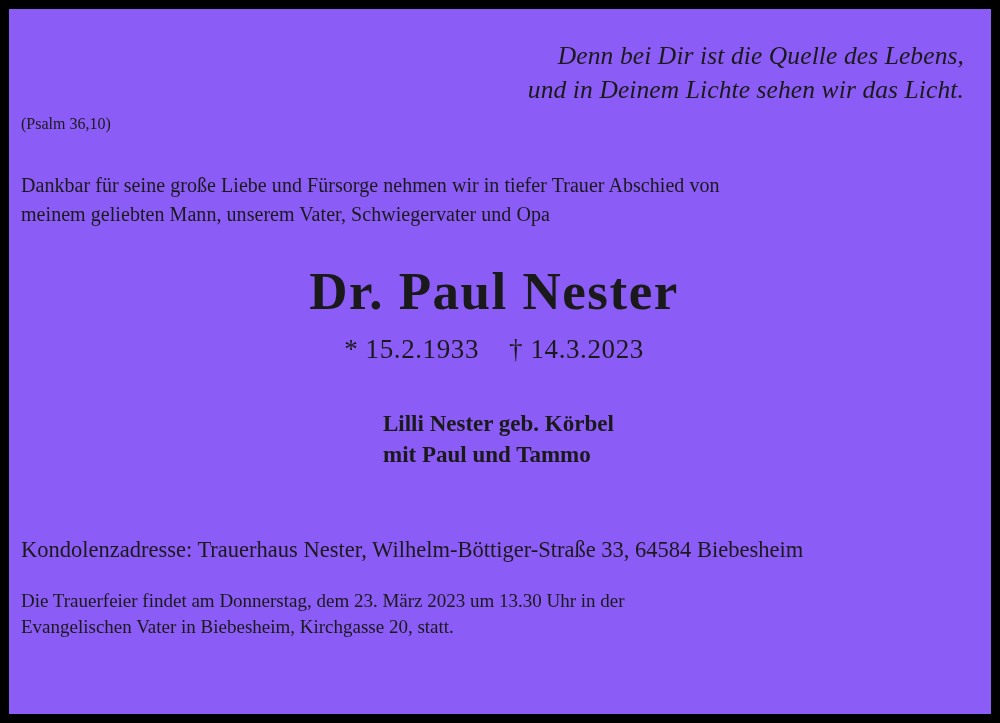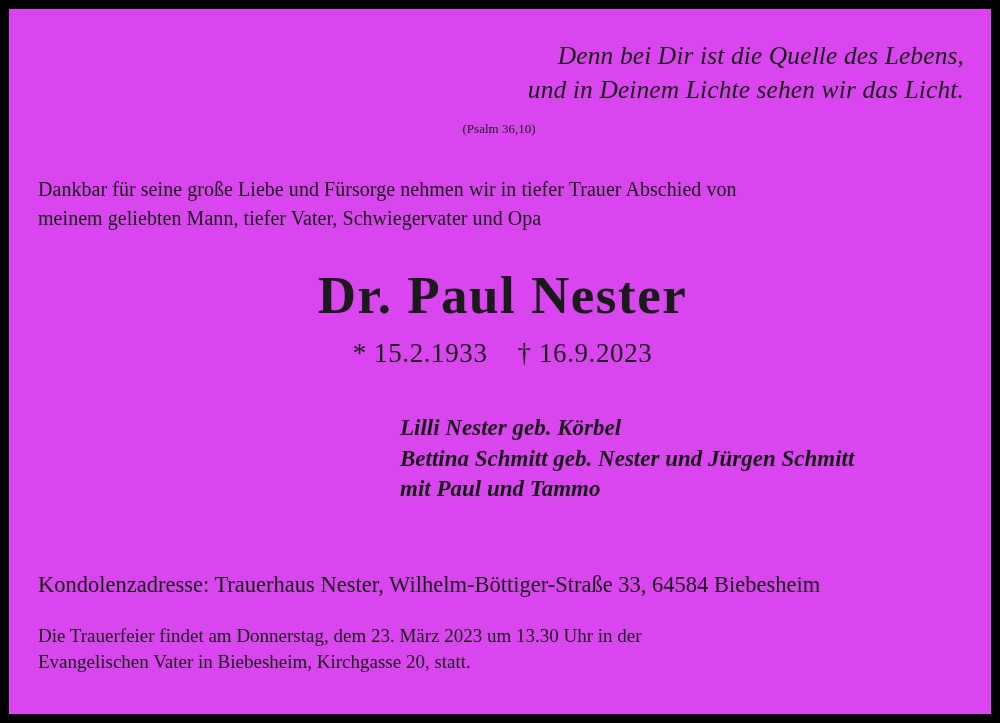--- a/index.html
+++ b/index.html
@@ -22,39 +22,39 @@
     border-bottom: 9px solid #000000;
     border-left: 9px solid #000000;
     border-right: 9px solid #000000;
     position: relative;
     overflow: hidden;
   }
   .inner {
     box-sizing: border-box;
     width: 100%;
     height: 100%;
-    background: #d946ef;
-    padding: 22px 24px 10px 29px;
+    background: #8b5cf6;
+    padding: 22px 24px 10px 12px;
   }
   .verse {
     text-align: right;
     font-style: italic;
     font-size: 25.5px;
     line-height: 1.32;
     letter-spacing: 0.1px;
     margin: 8px 3px 0 0;
   }
   .verse-line {
     display: block;
     white-space: nowrap;
   }
   .verse-src {
-    text-align: center;
-    font-size: 13px;
-    margin: 15px 7px 0 0;
+    text-align: left;
+    font-size: 16px;
+    margin: 9px 7px 0 0;
     font-style: normal;
   }
   .intro {
     margin-top: 38px;
     font-size: 20px;
     line-height: 1.42;
     text-align: left;
     letter-spacing: 0.05px;
   }
   .intro-line {
@@ -82,21 +82,20 @@
     margin-top: 44px;
     text-align: left;
     padding-left: 362px;
     font-size: 23px;
     font-weight: bold;
     line-height: 1.34;
   }
   .family-line {
     display: block;
     white-space: nowrap;
-    font-style: italic;
   }
   .contact {
     margin-top: 64px;
     font-size: 22.5px;
     line-height: 1.4;
   }
   .ceremony {
     margin-top: 22px;
     font-size: 19px;
     line-height: 1.38;
@@ -112,32 +111,31 @@
   <div class="inner">
 
     <div class="verse">
       <span class="verse-line">Denn bei Dir ist die Quelle des Lebens,</span>
       <span class="verse-line">und in Deinem Lichte sehen wir das Licht.</span>
     </div>
     <div class="verse-src">(Psalm 36,10)</div>
 
     <div class="intro">
       <span class="intro-line">Dankbar für seine große Liebe und Fürsorge nehmen wir in tiefer Trauer Abschied von</span>
-      <span class="intro-line">meinem geliebten Mann, tiefer Vater, Schwiegervater und Opa</span>
+      <span class="intro-line">meinem geliebten Mann, unserem Vater, Schwiegervater und Opa</span>
     </div>
 
     <div class="name">Dr. Paul Nester</div>
 
     <div class="dates">
-      <span>* 15.2.1933</span><span class="gap"></span><span>† 16.9.2023</span>
+      <span>* 15.2.1933</span><span class="gap"></span><span>† 14.3.2023</span>
     </div>
 
     <div class="family">
       <span class="family-line">Lilli Nester geb. Körbel</span>
-      <span class="family-line">Bettina Schmitt geb. Nester und Jürgen Schmitt</span>
       <span class="family-line">mit Paul und Tammo</span>
     </div>
 
     <div class="contact">Kondolenzadresse: Trauerhaus Nester, Wilhelm-Böttiger-Straße 33, 64584 Biebesheim</div>
 
     <div class="ceremony">
       <span class="ceremony-line">Die Trauerfeier findet am Donnerstag, dem 23. März 2023 um 13.30 Uhr in der</span>
       <span class="ceremony-line">Evangelischen Vater in Biebesheim, Kirchgasse 20, statt.</span>
     </div>
 

